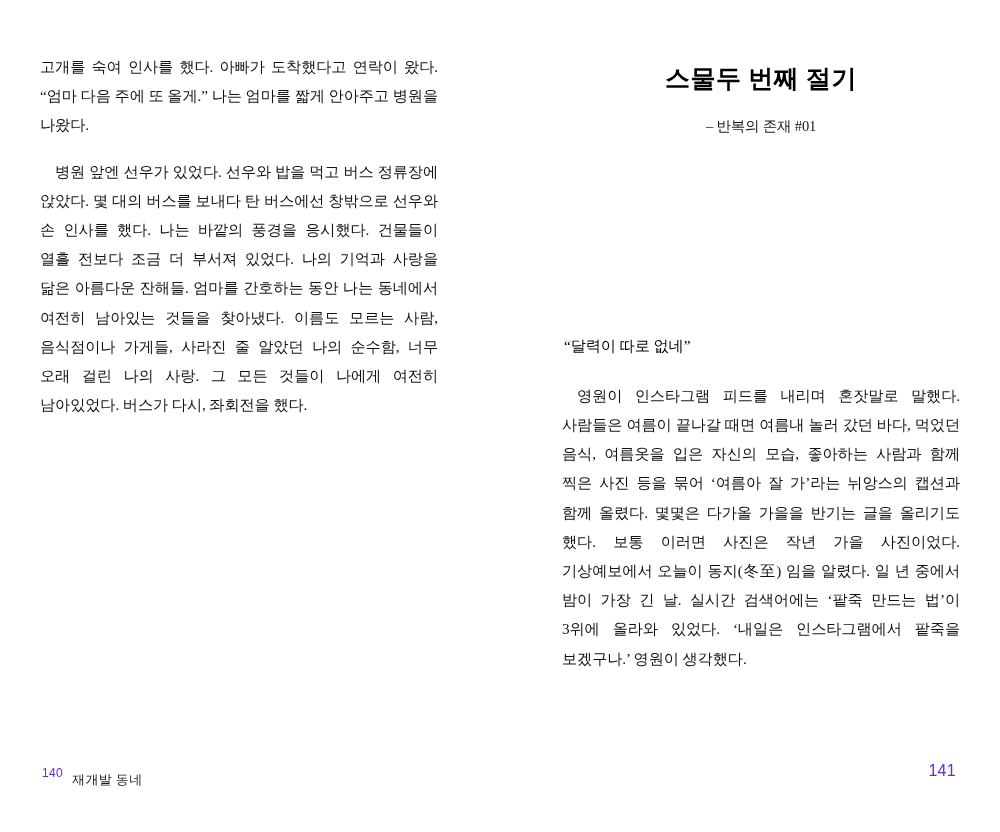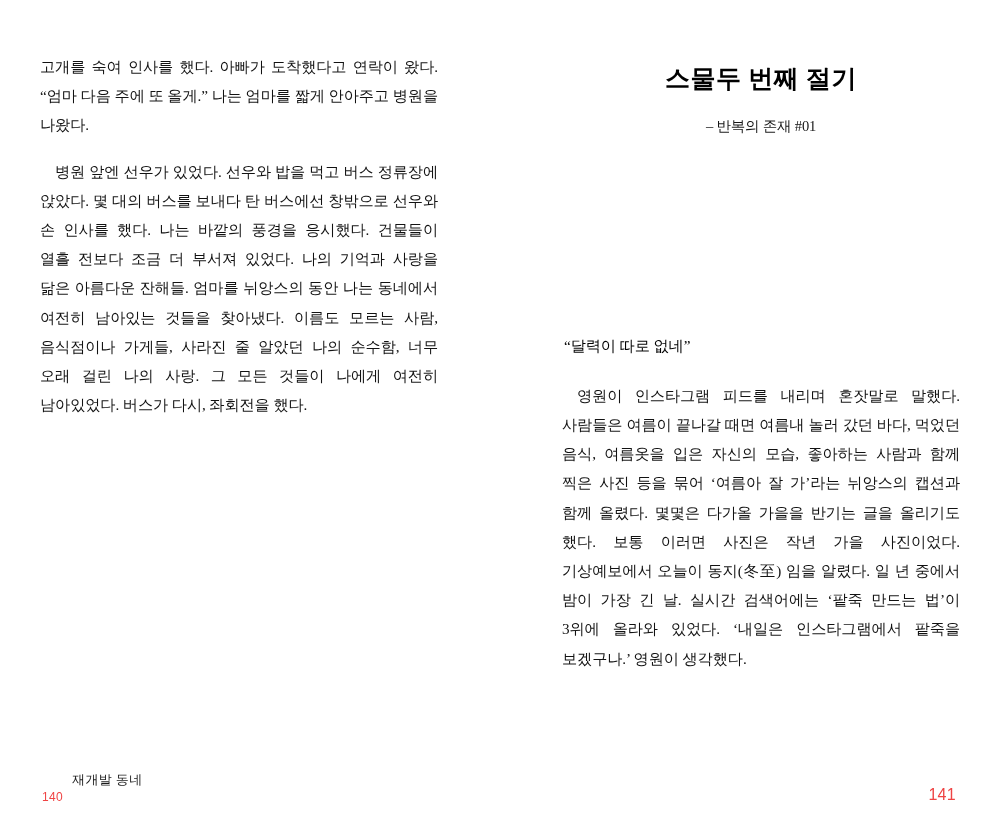--- a/index.html
+++ b/index.html
@@ -68,23 +68,23 @@
   }
   .quote-line {
     font-size: 15.2px;
     line-height: 1.9;
     margin: 0 0 20px 0;
     color: #000000;
     text-indent: 2px;
   }
   .footer {
     position: absolute;
-    bottom: 28px;
+    bottom: 52px;
     font-size: 12.5px;
-    color: #ef4444;
+    color: #6d28d9;
     letter-spacing: 0.3px;
   }
   .folio-left {
     left: 42px;
     font-family: "Liberation Sans", sans-serif;
     font-size: 12px;
   }
   .folio-right {
     right: 44px;
     font-family: Liberation Sans, sans-serif;
@@ -105,21 +105,21 @@
   }
 </style>
 </head>
 <body>
 
 <div class="book-spread">
 
   <div class="page page-left">
     <div class="body-text">
       <p class="para">고개를 숙여 인사를 했다. 아빠가 도착했다고 연락이 왔다. “엄마 다음 주에 또 올게.” 나는 엄마를 짧게 안아주고 병원을 나왔다.</p>
-      <p class="para indent">병원 앞엔 선우가 있었다. 선우와 밥을 먹고 버스 정류장에 앉았다. 몇 대의 버스를 보내다 탄 버스에선 창밖으로 선우와 손 인사를 했다. 나는 바깥의 풍경을 응시했다. 건물들이 열흘 전보다 조금 더 부서져 있었다. 나의 기억과 사랑을 닮은 아름다운 잔해들. 엄마를 뉘앙스의 동안 나는 동네에서 여전히 남아있는 것들을 찾아냈다. 이름도 모르는 사람, 음식점이나 가게들, 사라진 줄 알았던 나의 순수함, 너무 오래 걸린 나의 사랑. 그 모든 것들이 나에게 여전히 남아있었다. 버스가 다시, 좌회전을 했다.</p>
+      <p class="para indent">병원 앞엔 선우가 있었다. 선우와 밥을 먹고 버스 정류장에 앉았다. 몇 대의 버스를 보내다 탄 버스에선 창밖으로 선우와 손 인사를 했다. 나는 바깥의 풍경을 응시했다. 건물들이 열흘 전보다 조금 더 부서져 있었다. 나의 기억과 사랑을 닮은 아름다운 잔해들. 엄마를 간호하는 동안 나는 동네에서 여전히 남아있는 것들을 찾아냈다. 이름도 모르는 사람, 음식점이나 가게들, 사라진 줄 알았던 나의 순수함, 너무 오래 걸린 나의 사랑. 그 모든 것들이 나에게 여전히 남아있었다. 버스가 다시, 좌회전을 했다.</p>
     </div>
     <div class="footer folio-left">140</div>
     <div class="running-head running-head-shift">재개발 동네</div>
   </div>
 
   <div class="page page-right">
     <h1 class="chapter-title">스물두 번째 절기</h1>
     <div class="chapter-subtitle">– 반복의 존재 #01</div>
     <div class="chapter-gap"></div>
     <div class="body-text">

